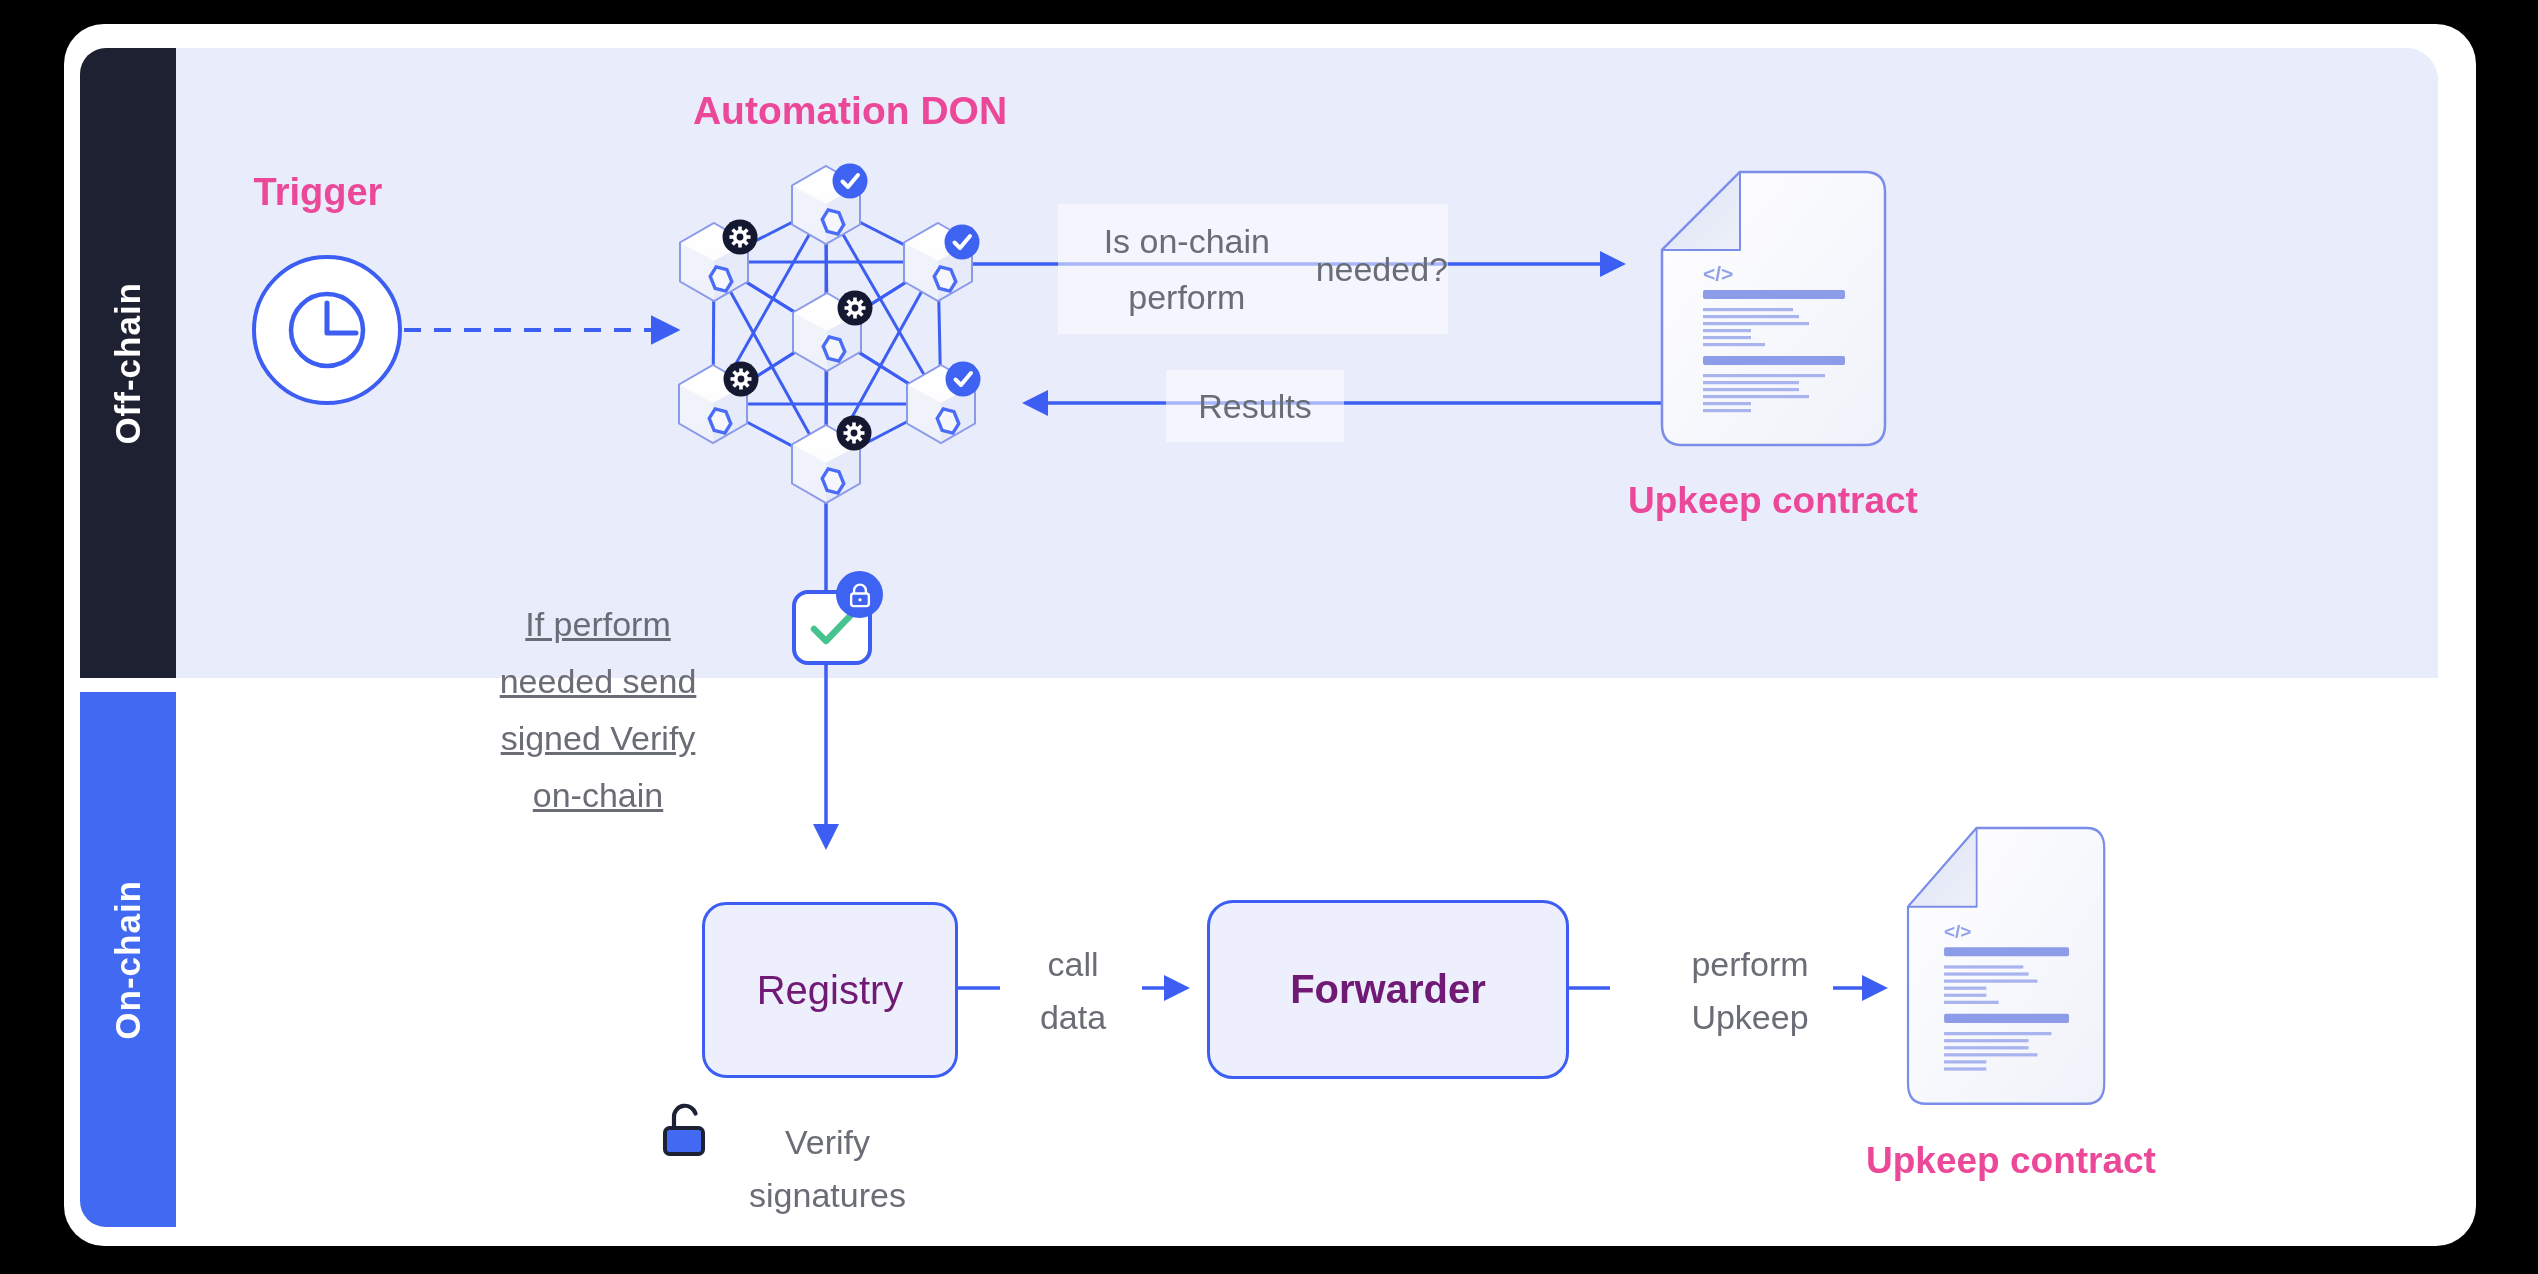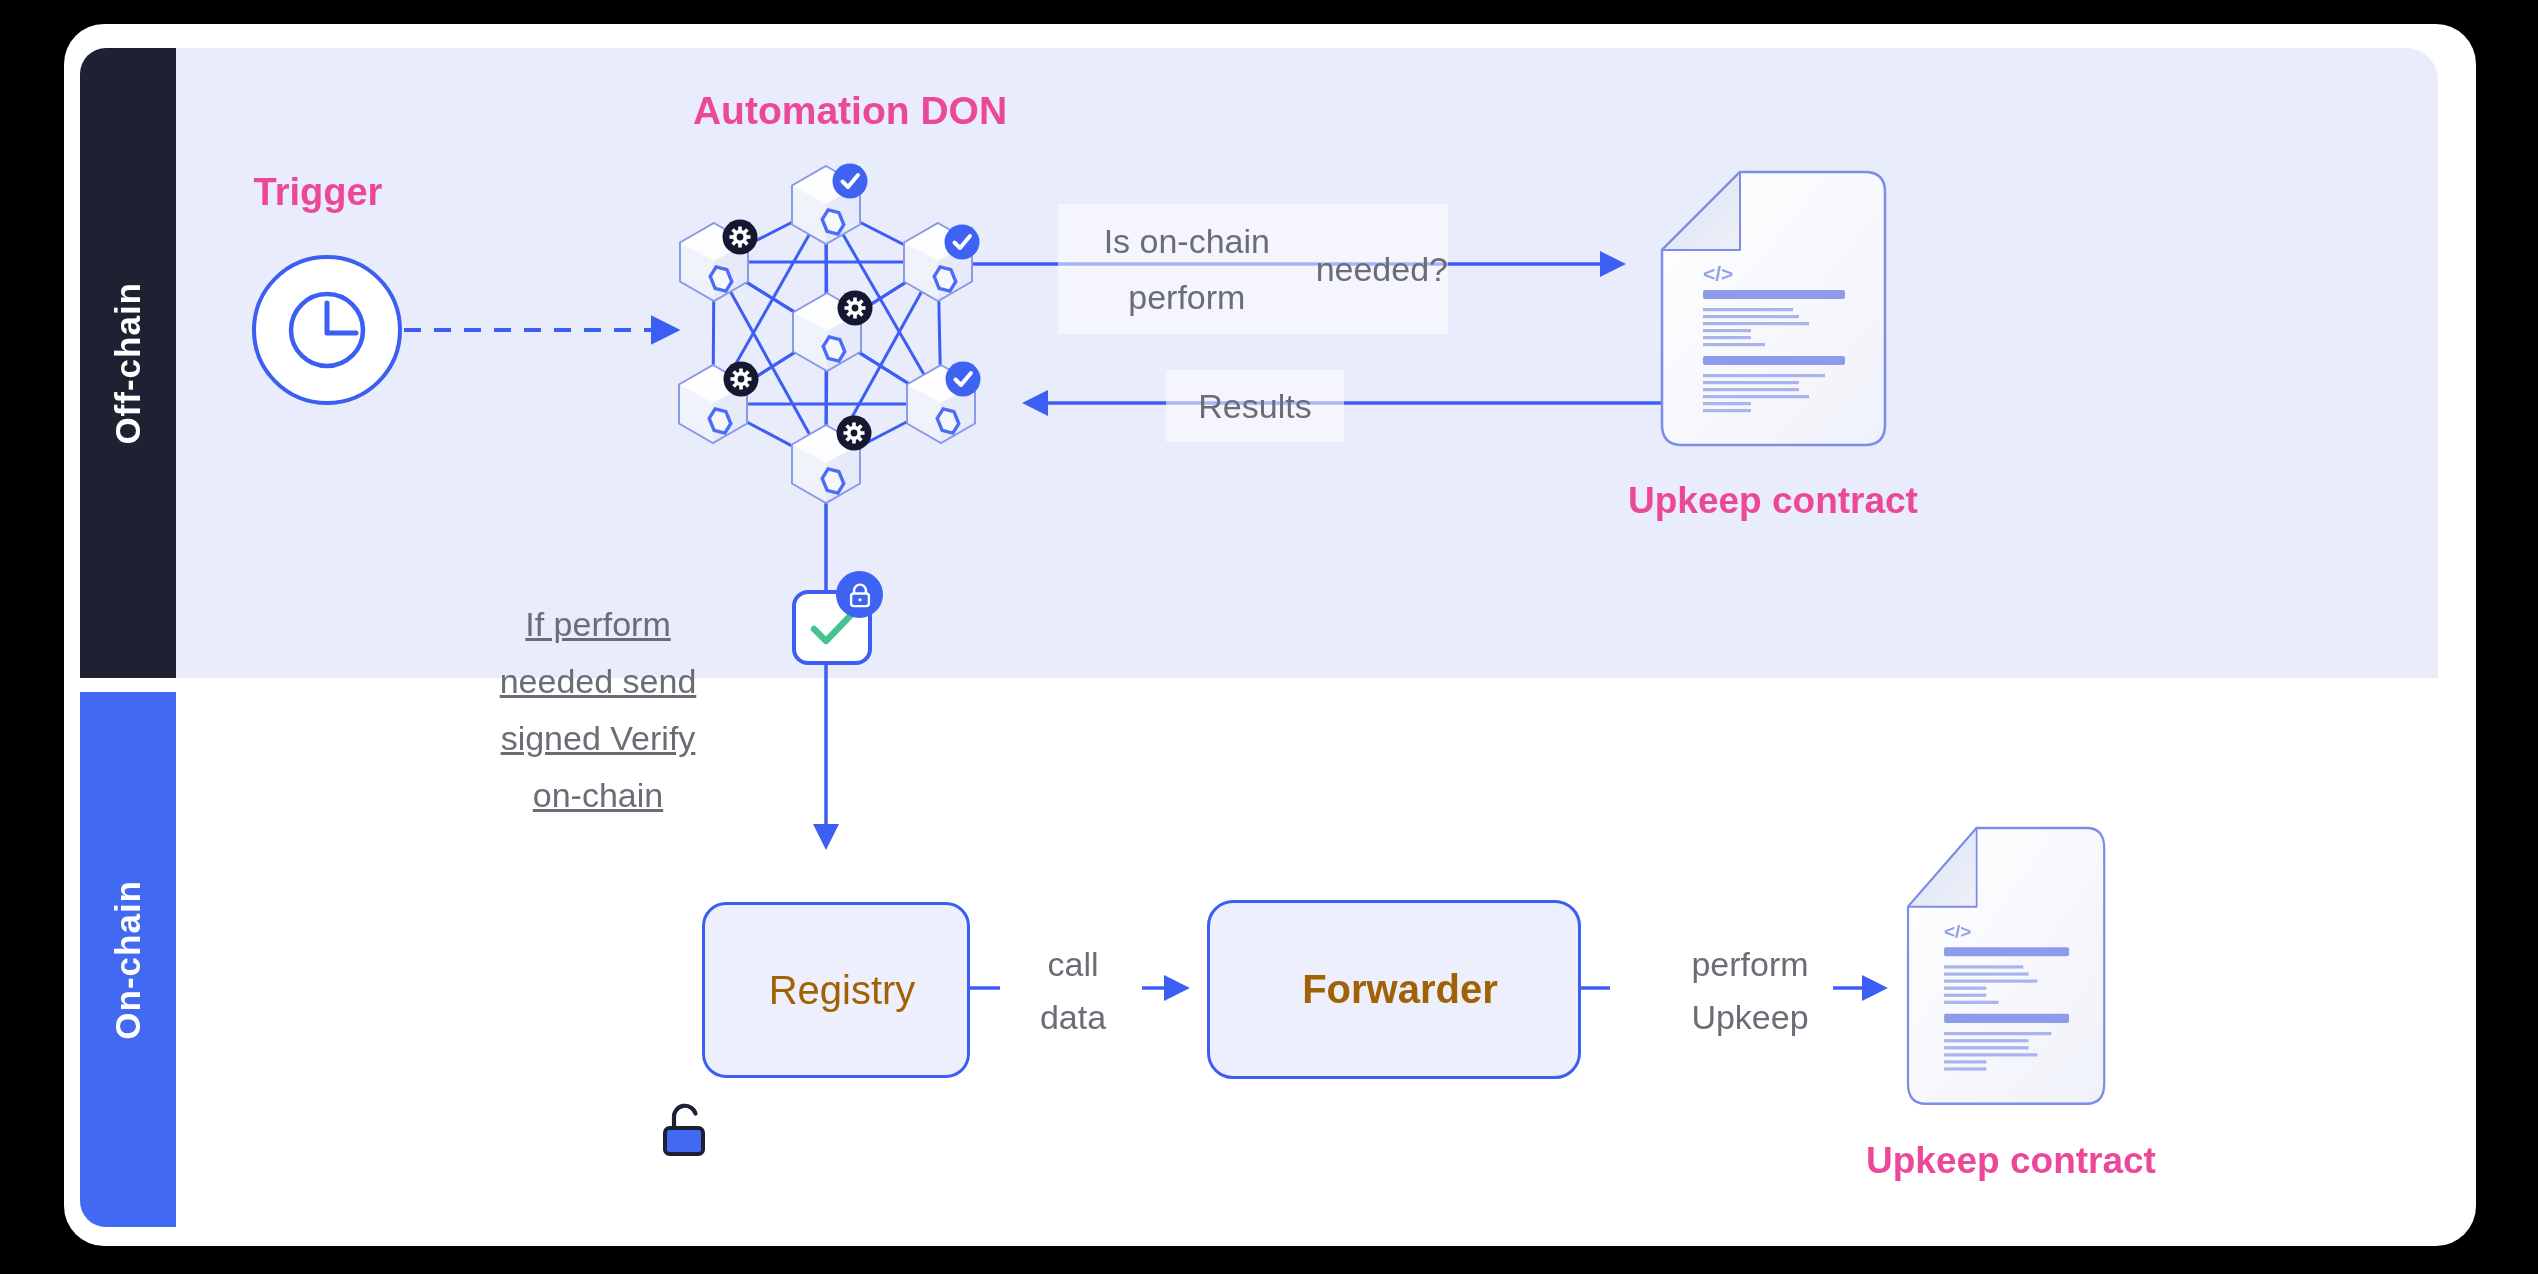--- a/index.html
+++ b/index.html
@@ -11,21 +11,21 @@
   .bar-off{top:48px;height:630px;background:#1e2132;border-radius:26px 0 0 0;}
   .bar-on{top:692px;height:535px;background:#4169f1;border-radius:0 0 0 26px;}
   .vlabel{writing-mode:vertical-rl;transform:rotate(180deg);color:#ffffff;font-weight:bold;
           font-size:35px;letter-spacing:1px;white-space:nowrap;}
   svg.diagram{position:absolute;left:0;top:0;pointer-events:none;}
   .lbl{position:absolute;text-align:center;}
   .title{font-size:39px;font-weight:bold;color:#ec4899;}
   .gray{font-size:34px;color:#6a6d75;}
   .txtbg{background:rgba(255,255,255,0.55);display:flex;flex-direction:row;align-items:center;justify-content:center;}
   .nodebox{position:absolute;border:3px solid #3c5ef2;background:#edf0fc;display:flex;align-items:center;justify-content:center;
-           font-size:40px;color:#a16207;padding-left:12px;}
+           font-size:40px;color:#701a75;}
   .registry{left:702px;top:902px;width:250px;height:170px;border-radius:24px;}
   .forwarder{left:1207px;top:900px;width:356px;height:173px;border-radius:26px;font-weight:bold;}
   .checksquare{position:absolute;left:792px;top:590px;width:80px;height:75px;background:#fff;
                border:4px solid #3c5ef2;border-radius:16px;box-sizing:border-box;}
   .lockbadge{position:absolute;left:836px;top:571px;width:47px;height:47px;border-radius:50%;background:#3e63f2;
              display:flex;align-items:center;justify-content:center;}
   .openlock{position:absolute;left:662px;top:1098px;width:46px;height:60px;}
 </style>
 </head>
 <body>
@@ -202,20 +202,24 @@
   <div class="nodebox forwarder">Forwarder</div>
 
   <div class="lbl gray" style="left:995px;top:938px;width:156px;line-height:53px;">
     <div>call</div>
     <div>data</div>
   </div>
   <div class="lbl gray" style="left:1652px;top:938px;width:196px;line-height:53px;">
     <div>perform</div>
     <div>Upkeep</div>
   </div>
+  <div class="lbl gray" style="left:725px;top:1116px;width:205px;line-height:53px;">
+    <div>Verify</div>
+    <div>signatures</div>
+  </div>
 
   <div class="lbl title" style="left:1831px;top:1140px;width:360px;font-size:37px;">Upkeep contract</div>
 
   <div class="checksquare">
     <svg width="72" height="67" viewBox="0 0 72 67">
       <path d="M18,35 L30,47 L54,22" fill="none" stroke="#47c38f" stroke-width="6.5" stroke-linecap="round" stroke-linejoin="round"></path>
     </svg>
   </div>
   <div class="lockbadge">
     <svg width="34" height="34" viewBox="0 0 46 46">

